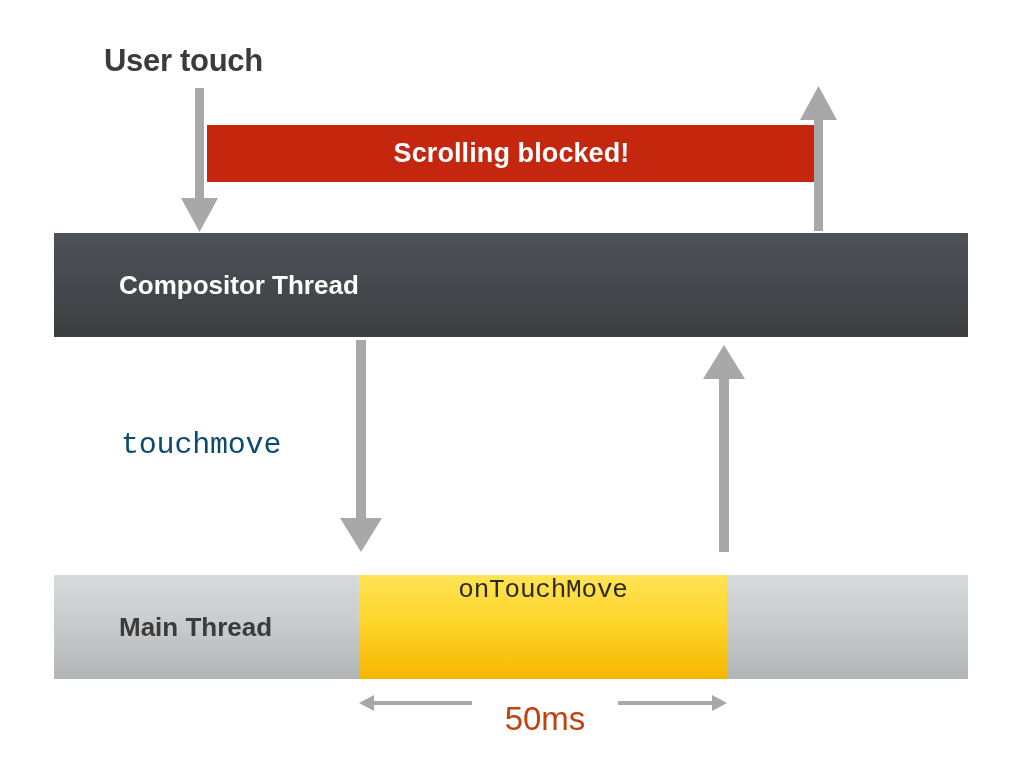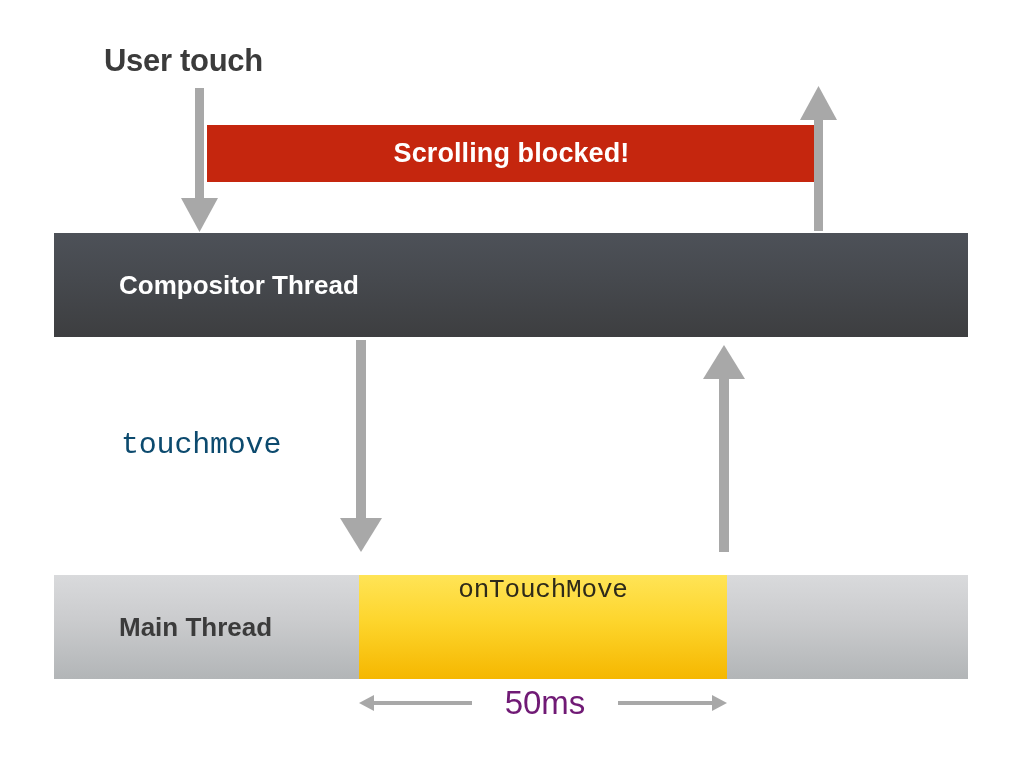--- a/index.html
+++ b/index.html
@@ -132,26 +132,26 @@
   #duration-ruler {
     position: absolute;
     left: 355px;
     top: 680px;
     width: 380px;
     height: 50px;
   }
   #duration-ruler .duration-text {
     position: absolute;
     left: 0;
-    top: 0;
+    top: 16px;
     width: 380px;
     text-align: center;
     font-family: "Liberation Sans", sans-serif;
     font-size: 33px;
-    color: #701a75;
+    color: #c2410c;
     line-height: 46px;
   }
 </style>
 </head>
 <body>
 
 <div id="stage">
 
   <div class="top-label" id="user-touch-label">User touch</div>
 

